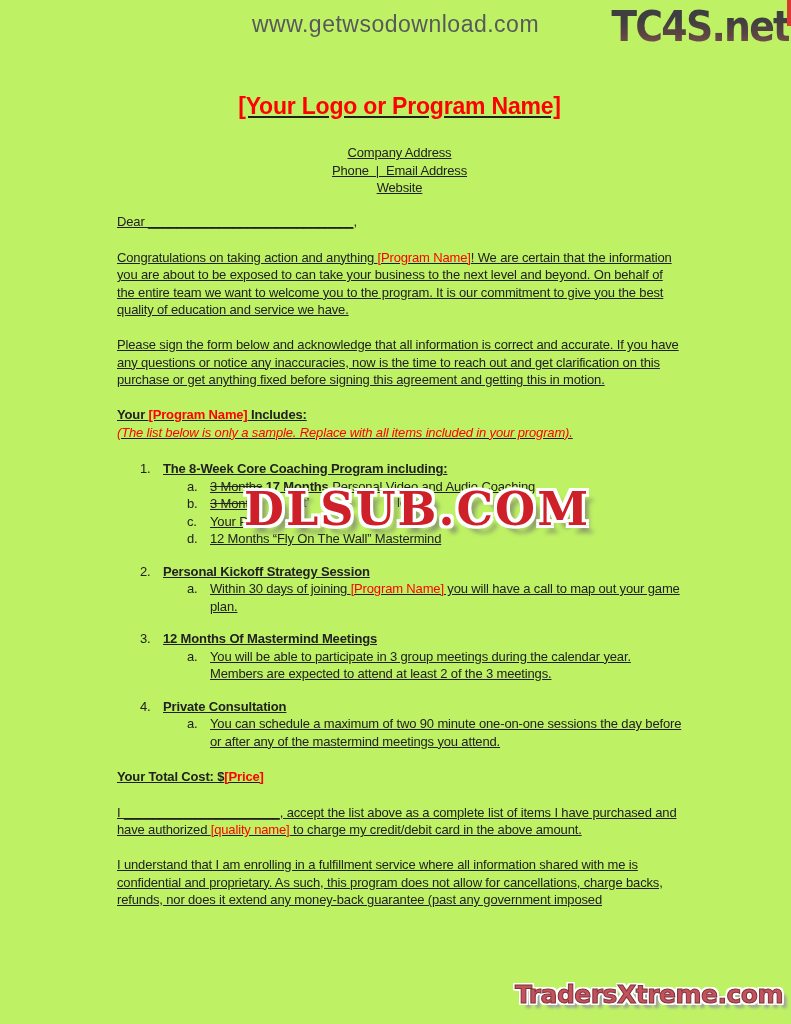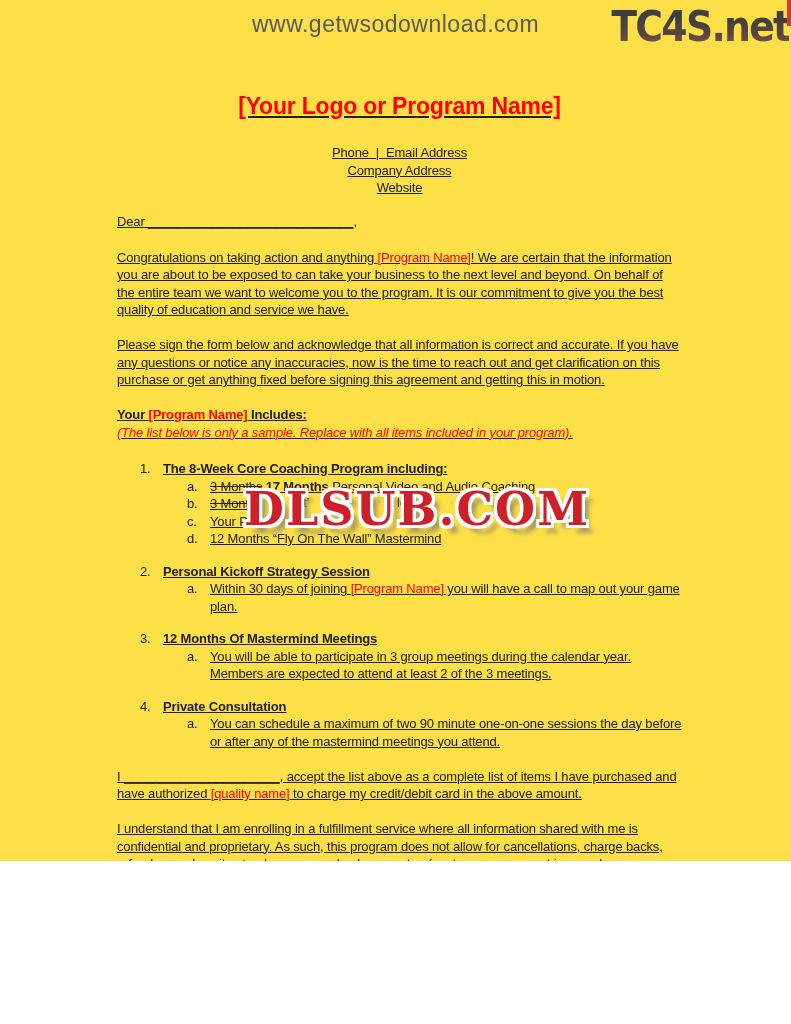--- a/index.html
+++ b/index.html
@@ -1,18 +1,18 @@
 <!DOCTYPE html>
 <html><head>
 <meta charset="utf-8">
 <style>
   * { margin:0; padding:0; box-sizing:border-box; }
   html,body { background:#fff; }
   .page {
-    position:relative; width:791px; height:861px; background:#fde047;
+    position:relative; width:791px; height:1024px; background:#bef264;
     overflow:hidden; font-family:"Liberation Sans", sans-serif; color:#212121;
   }
   
   .top-url {
     position:absolute; top:11px; left:0; right:0; text-align:center;
     font-size:23px; color:#58595b; letter-spacing:.5px;
   }
   .tc4s {
     position:absolute; top:2px; right:2px; line-height:48px;
     font-family:"DejaVu Sans", sans-serif; font-weight:bold; font-size:43px;
@@ -82,22 +82,22 @@
 
   <div class="top-url">www.getwsodownload.com</div>
   <div class="tc4s">TC4S.net</div>
   <div class="corner-accent"></div>
 
   <div class="doc">
 
     <h1 class="heading">[Your Logo or Program Name]</h1>
 
     <div class="company">
+      <div>Company Address</div>
       <div>Phone  |  Email Address</div>
-      <div>Company Address</div>
       <div>Website</div>
     </div>
 
     <p class="salutation"><span>Dear </span><span>_____________________________</span><span>,</span></p>
 
     <p><span>Congratulations on taking action and anything </span><span class="red">[Program Name]</span><span>! We are certain that the information you are about to be exposed to can take your business to the next level and beyond. On behalf of the entire team we want to welcome you to the program. It is our commitment to give you the best quality of education and service we have.</span></p>
 
     <p>Please sign the form below and acknowledge that all information is correct and accurate. If you have any questions or notice any inaccuracies, now is the time to reach out and get clarification on this purchase or get anything fixed before signing this agreement and getting this in motion.</p>
 
     <p class="includes-heading"><span>Your </span><span class="red">[Program Name]</span><span> Includes:</span></p>
@@ -119,20 +119,21 @@
     <div class="list-item">
       <div class="item-title"><span class="num bold">3.</span><span>12 Months Of Mastermind Meetings</span></div>
       <div class="sub"><span class="ltr">a.</span><span>You will be able to participate in 3 group meetings during the calendar year. Members are expected to attend at least 2 of the 3 meetings.</span></div>
     </div>
 
     <div class="list-item" style="margin-bottom:17.5px">
       <div class="item-title"><span class="num bold">4.</span><span>Private Consultation</span></div>
       <div class="sub"><span class="ltr">a.</span><span>You can schedule a maximum of two 90 minute one-on-one sessions the day before or after any of the mastermind meetings you attend.</span></div>
     </div>
 
+    <p class="total-cost"><span>Your Total Cost: $</span><span class="red">[Price]</span></p>
 
     <p><span>I </span><span>______________________</span><span>, accept the list above as a complete list of items I have purchased and have authorized </span><span class="red">[quality name]</span><span> to charge my credit/debit card in the above amount.</span></p>
 
     <p class="last-para">I understand that I am enrolling in a fulfillment service where all information shared with me is confidential and proprietary. As such, this program does not allow for cancellations, charge backs, refunds, nor does it extend any money-back guarantee (past any government imposed</p>
 
   </div>
 
   <div class="dlsub">DLSUB.COM</div>
   <div class="footer-logo">TradersXtreme.com</div>
 

